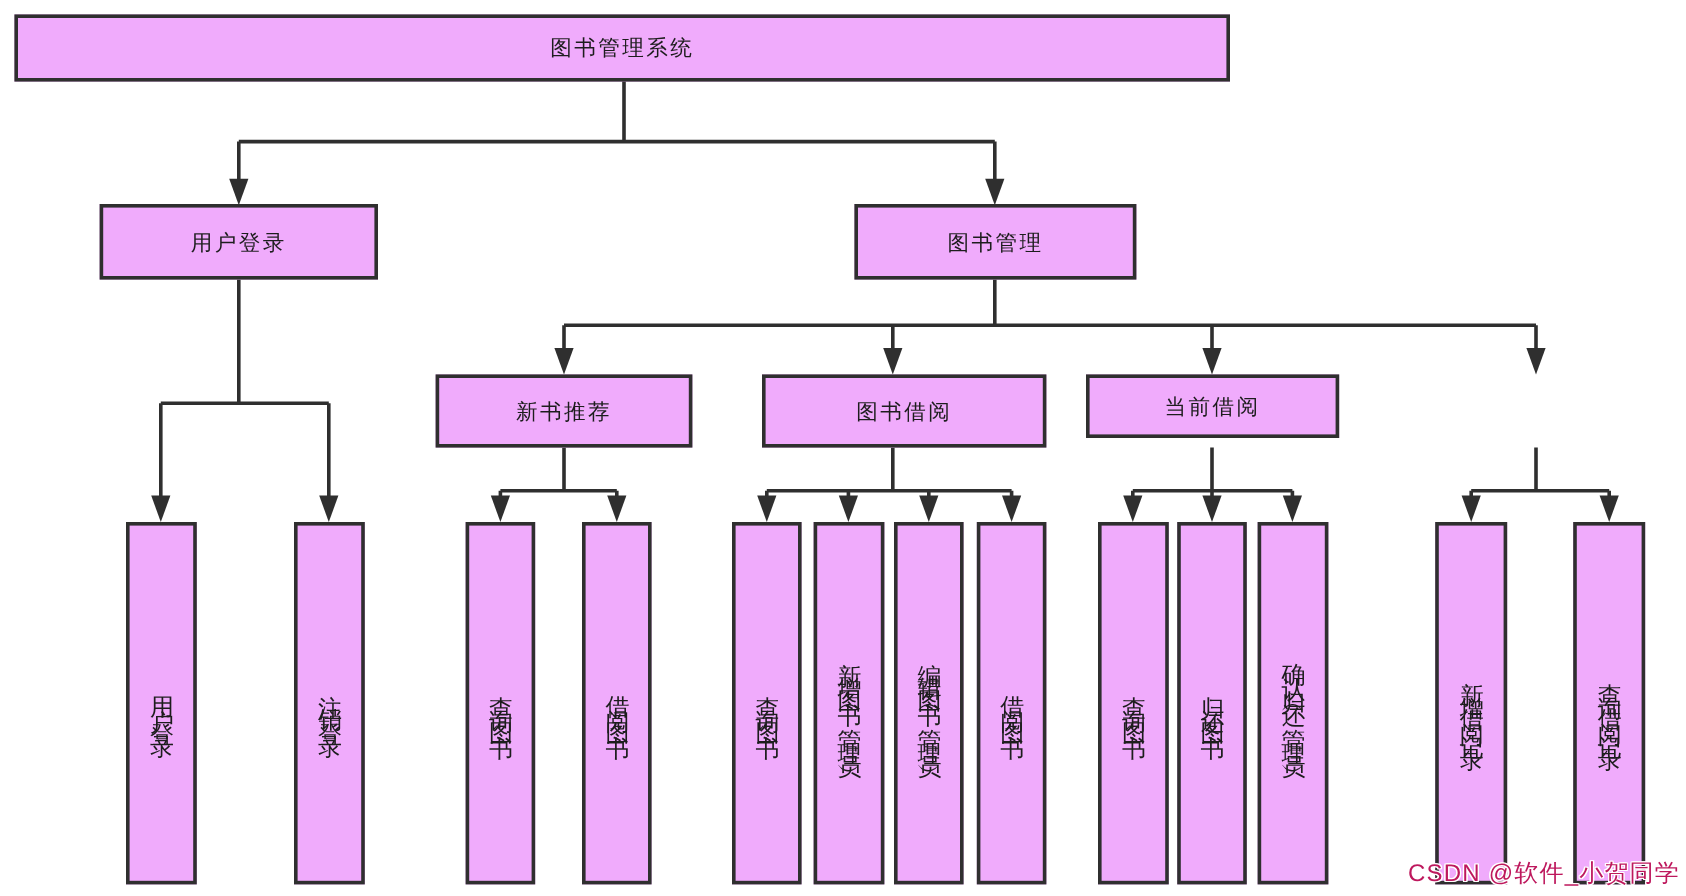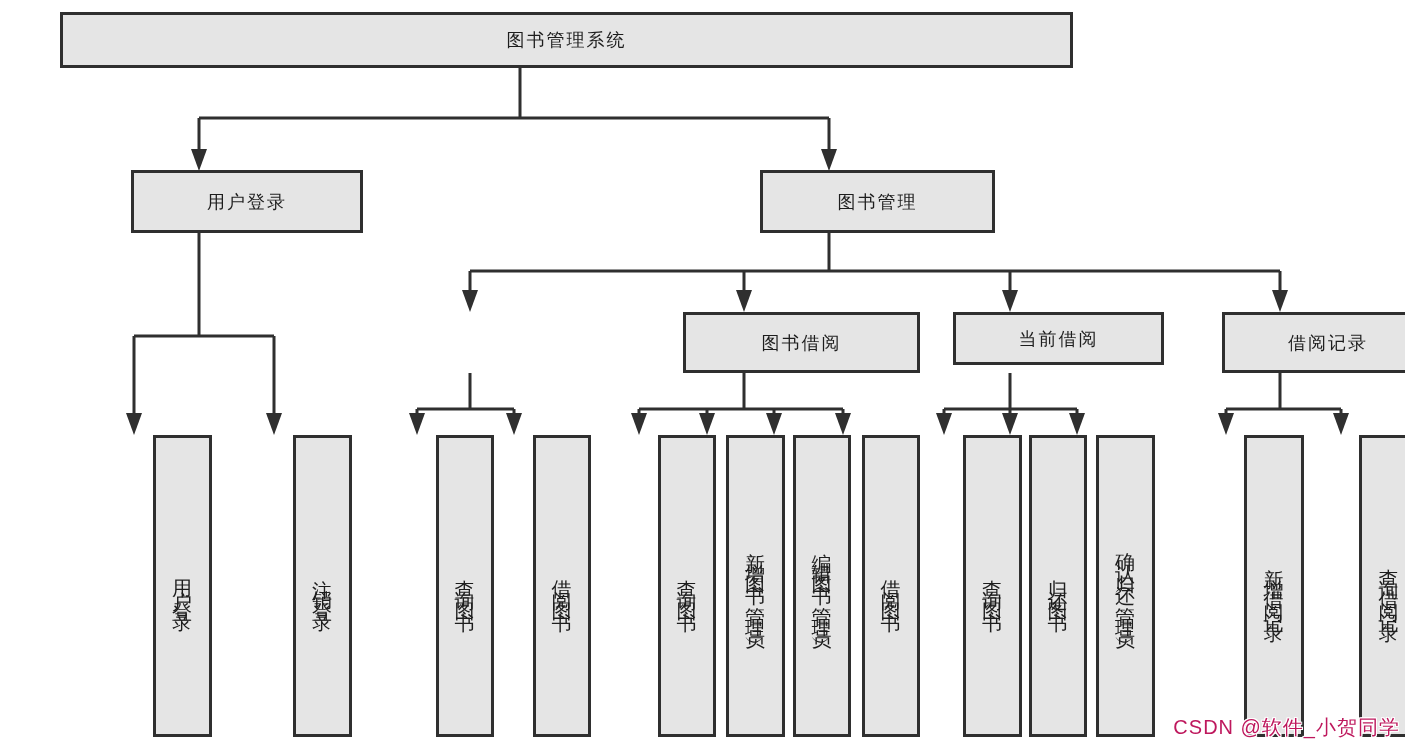--- a/index.html
+++ b/index.html
@@ -15,28 +15,27 @@
     width: 1405px; height: 747px;
   }
   #connectors {
     position: absolute; left: 0; top: 0;
     width: 1405px; height: 747px;
     pointer-events: none;
   }
   .node {
     position: absolute;
     box-sizing: border-box;
-    background: #e5e5e5;
+    background: #f0abfc;
     border: 3px solid #2f2f2f;
     color: #1d1d1d;
     display: flex;
     align-items: center;
     justify-content: center;
     text-align: right;
-    margin-left: 48px;
   }
   .hbox {
     font-size: 18px;
     letter-spacing: 2px;
     white-space: nowrap;
   }
   .vbox {
     writing-mode: vertical-rl;
     text-orientation: mixed;
     font-size: 20px;
@@ -96,23 +95,23 @@
       <polygon points="1218,413 1234,413 1226,435"></polygon>
       <polygon points="1333,413 1349,413 1341,435"></polygon>
     </g>
   </svg>
 
   <div class="node hbox" style="left:12px; top:12px; width:1013px; height:56px;">图书管理系统</div>
 
   <div class="node hbox" style="left:83px; top:170px; width:232px; height:63px;">用户登录</div>
   <div class="node hbox" style="left:712px; top:170px; width:235px; height:63px;">图书管理</div>
 
+  <div class="node hbox" style="left:363px; top:312px; width:214px; height:61px;">新书推荐</div>
   <div class="node hbox" style="left:635px; top:312px; width:237px; height:61px;">图书借阅</div>
   <div class="node hbox" style="left:905px; top:312px; width:211px; height:53px;">当前借阅</div>
-  <div class="node hbox" style="left:1174px; top:312px; width:212px; height:61px;">借阅记录</div>
 
   <div class="node vbox" style="left:105px; top:435px; width:59px; height:302px;">用户登录</div>
   <div class="node vbox" style="left:245px; top:435px; width:59px; height:302px;">注销登录</div>
 
   <div class="node vbox" style="left:388px; top:435px; width:58px; height:302px;">查询图书</div>
   <div class="node vbox" style="left:485px; top:435px; width:58px; height:302px;">借阅图书</div>
 
   <div class="node vbox" style="left:610px; top:435px; width:58px; height:302px;">查询图书</div>
   <div class="node vbox" style="left:678px; top:435px; width:59px; height:302px;">新增图书（管理员）</div>
   <div class="node vbox" style="left:745px; top:435px; width:58px; height:302px;">编辑图书（管理员）</div>

